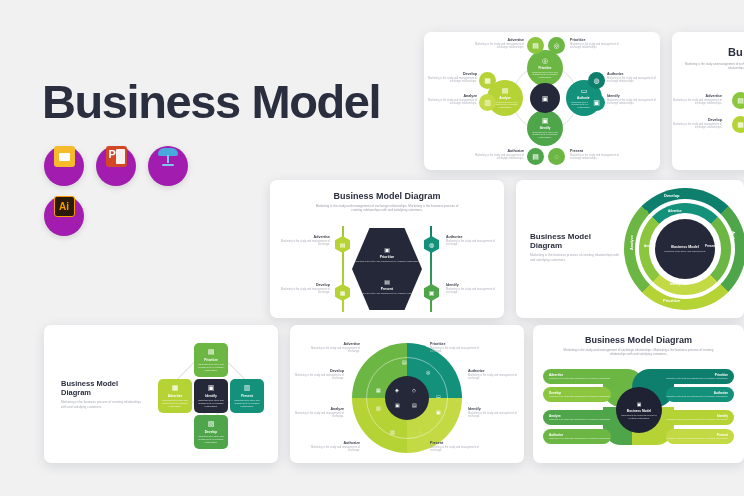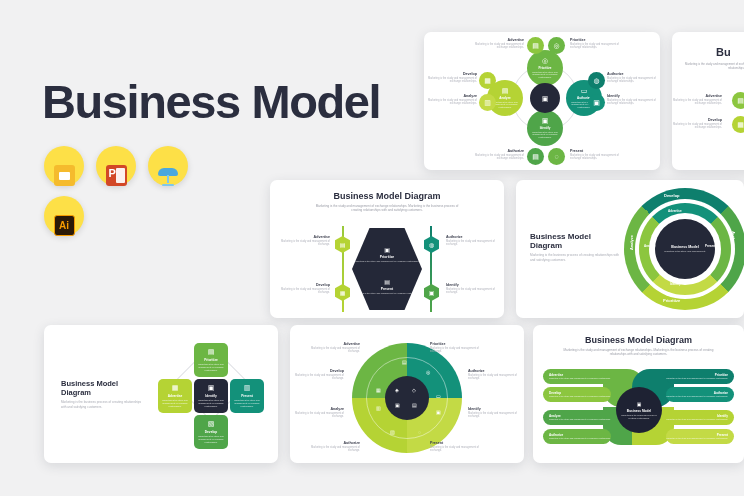--- a/index.html
+++ b/index.html
@@ -15,23 +15,23 @@
   .hero-title {
     position: absolute; left: 42px; top: 74px;
     font-size: 47px; font-weight: 700; letter-spacing: -1.4px;
     color: #2b2e3f; white-space: nowrap;
   }
   .icon-row { position: absolute; display: flex; gap: 12px; }
   .icon-row.r1 { left: 44px; top: 146px; }
   .icon-row.r2 { left: 44px; top: 196px; }
   .app-icon {
     width: 40px; height: 40px; border-radius: 50%;
-    background: #fde047;
+    background: #a21caf;
     box-shadow: 0 2px 6px rgba(0,0,0,.13);
-    display: flex; align-items: flex-end; justify-content: center;
+    display: flex; align-items: flex-start; justify-content: center;
   }
   .glyph { width: 21px; height: 21px; border-radius: 3px;
            display:flex; align-items:center; justify-content:center;
            font-size: 10px; font-weight: 700; }
   .g-slides { background: #f5bb2d; position: relative; }
   .g-slides::after { content:""; position:absolute; width:11px; height:8px;
      background:#fff; border-radius:1px; }
   .g-ppt { background: #d24726; position: relative; color:#fff; }
   .g-ppt::after { content:"P"; font-size:11px; font-weight:700; color:#fff;
      position:absolute; left:3px; top:3px; line-height:1; }
@@ -229,21 +229,21 @@
         <div class="d">Marketing is the study and management of exchange relationships.</div>
       </div>
       <div class="lbl r" style="left:146px;top:117px;">
         <div class="n">Present</div>
         <div class="d">Marketing is the study and management of exchange relationships.</div>
       </div>
     </div>
   </div>
 
   <div class="slide" id="slide2">
-    <div class="s-title" style="font-size:11px;position:absolute;left:44px;top:14px;">Bu</div>
+    <div class="s-title" style="font-size:11px;position:absolute;left:56px;top:14px;">Bu</div>
     <div class="s-sub" style="font-size:2.8px;position:absolute;left:8px;top:30px;width:150px;">Marketing is the study and management of exchange relationships. Marketing is the business process of creating relationships with and satisfying customers.</div>
     <div class="lbl l" style="left:-2px;top:62px;">
       <div class="n">Advertise</div>
       <div class="d">Marketing is the study and management of exchange relationships.</div>
     </div>
     <div class="lbl l" style="left:-2px;top:86px;">
       <div class="n">Develop</div>
       <div class="d">Marketing is the study and management of exchange relationships.</div>
     </div>
     <div class="sm" style="left:60px;top:60px;background:#8cc63f;">▤</div>

